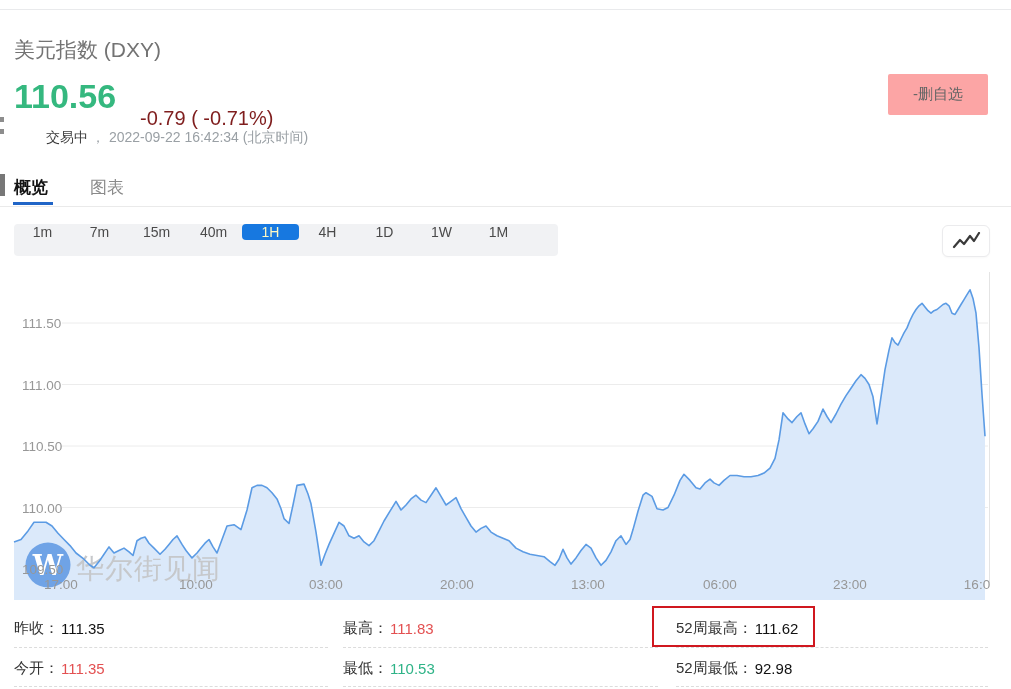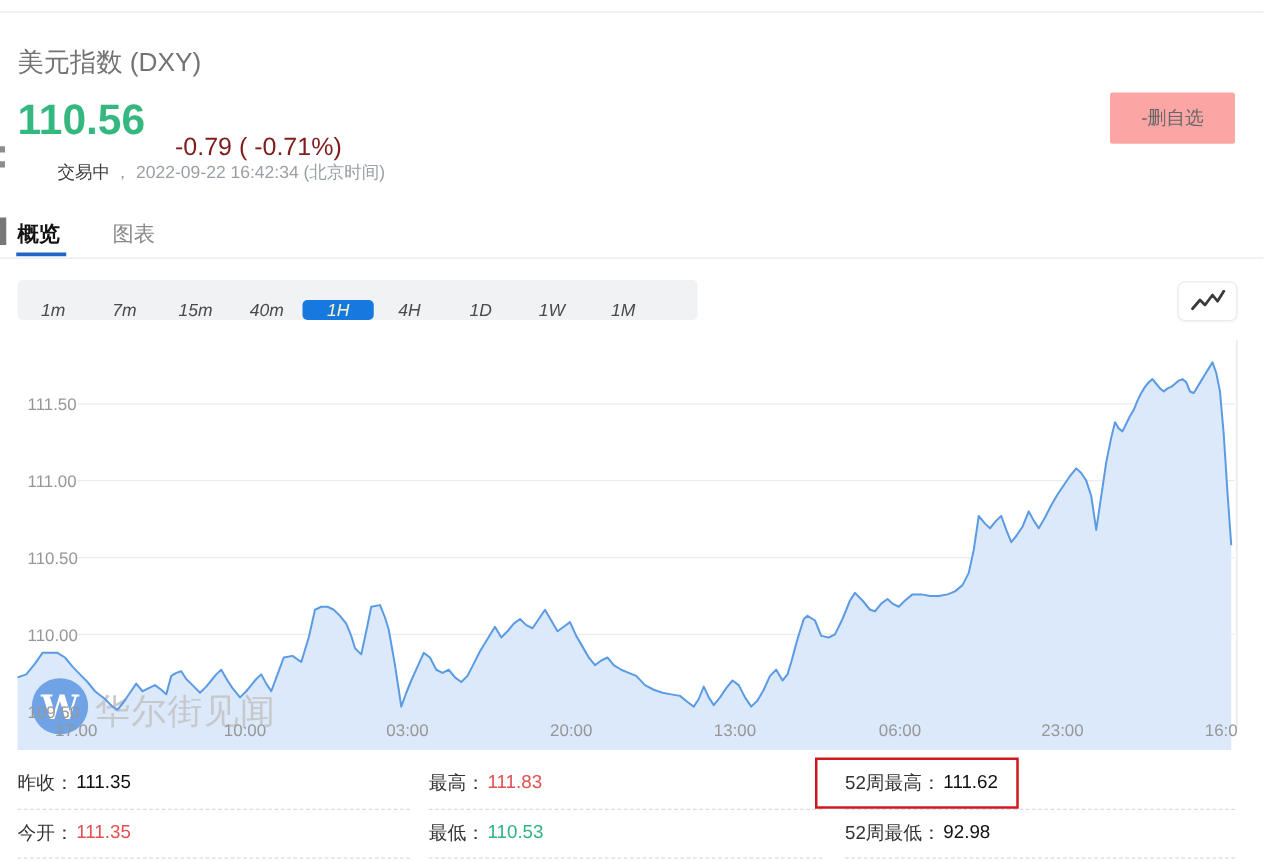--- a/index.html
+++ b/index.html
@@ -17,31 +17,31 @@
              border:none;border-radius:2px;color:#666;font-size:15px;display:flex;align-items:center;
              justify-content:center;cursor:pointer;font-family:inherit;}
   
   .tab{position:absolute;top:176px;font-size:17px;cursor:pointer;}
   .tab.active{left:14px;color:#141414;font-weight:bold;}
   .tab.inactive{left:90px;color:#8a8a8a;}
   .tab-underline{position:absolute;left:13px;top:202px;width:40px;height:3px;background:#2065c7;}
   .tab-hairline{position:absolute;left:0;top:206px;width:1011px;height:1px;background:#eaeaea;}
   
   .tf-bar{position:absolute;left:14px;top:224px;width:544px;height:32px;background:#f1f2f4;
-          border-radius:4px;display:flex;align-items:flex-end;font-style:italic;}
+          border-radius:4px;display:flex;align-items:flex-start;}
   .tf-btn{width:57px;display:flex;align-items:center;justify-content:center;font-size:14px;
           color:#4a4a4a;cursor:pointer;border-radius:4px;}
   .tf-btn.active{background:#1778e0;color:#fef9c3;}
   .charttype-btn{position:absolute;left:942px;top:225px;width:46px;height:30px;background:#fff;
           border:1px solid #ebebed;border-radius:6px;display:flex;align-items:center;
           justify-content:center;cursor:pointer;box-shadow:0 1px 2px rgba(0,0,0,0.03);}
   
   .chart-wrap{position:absolute;left:0;top:266px;width:1011px;height:338px;}
   
-  .stat-row{position:absolute;height:22px;font-size:15px;color:#333;display:flex;align-items:flex-start;}
+  .stat-row{position:absolute;height:22px;font-size:15px;color:#333;display:flex;align-items:center;}
   .stat-row .val{font-weight:normal;margin-left:2px;}
   .val.dark{color:#111;}
   .val.red{color:#e35051;}
   .val.green{color:#2eb387;}
   .stat-sep{position:absolute;height:0;border-top:1px dashed #dcdcdc;}
   .hl-box{position:absolute;left:652px;top:606px;width:159px;height:37px;border:2px solid #d0181f;
           pointer-events:none;}
 </style>
 </head>
 <body>

